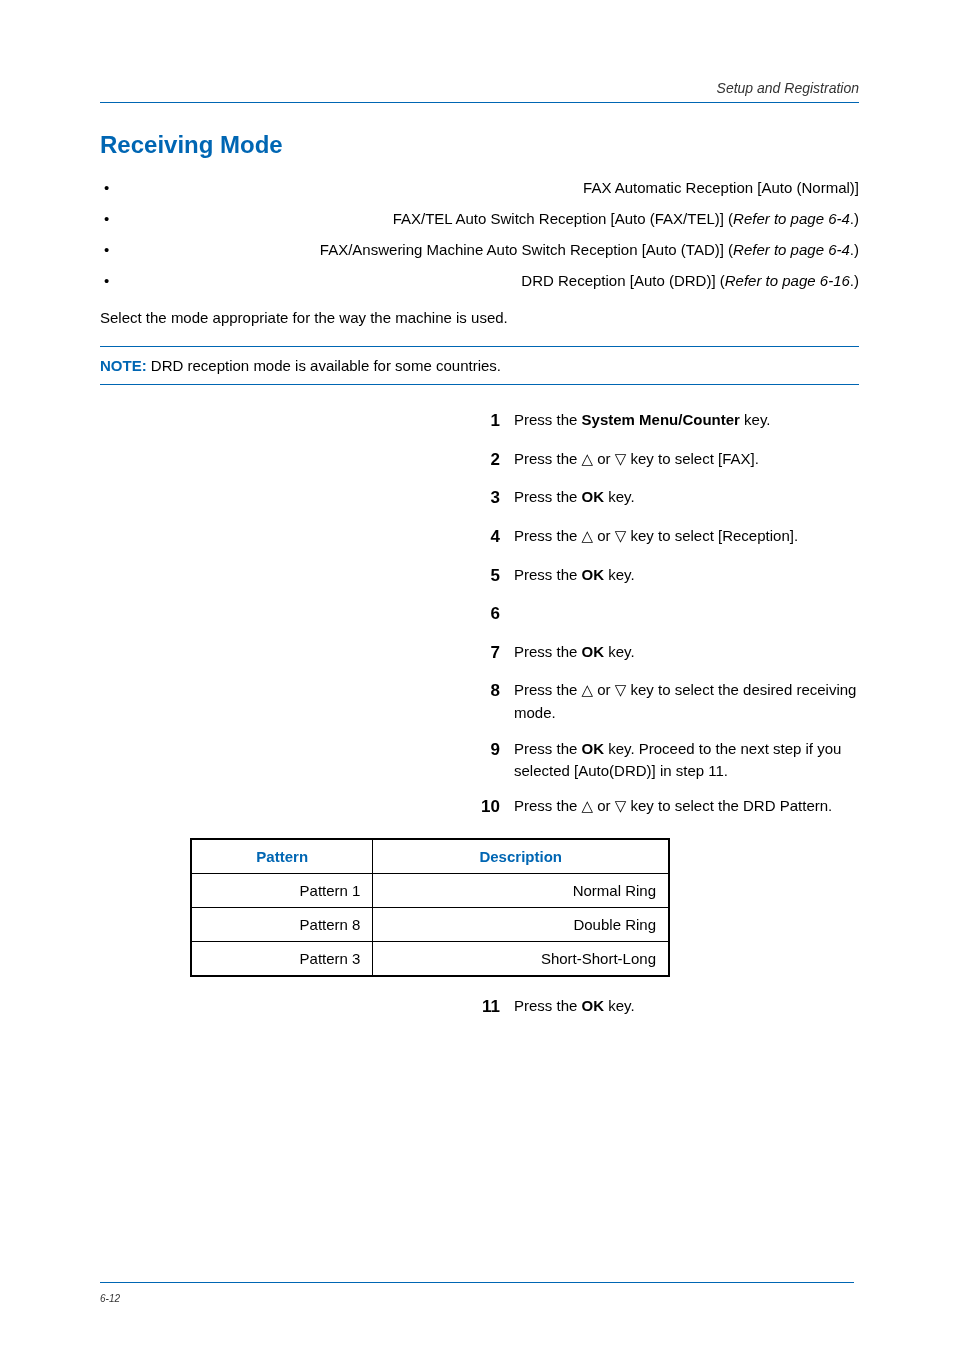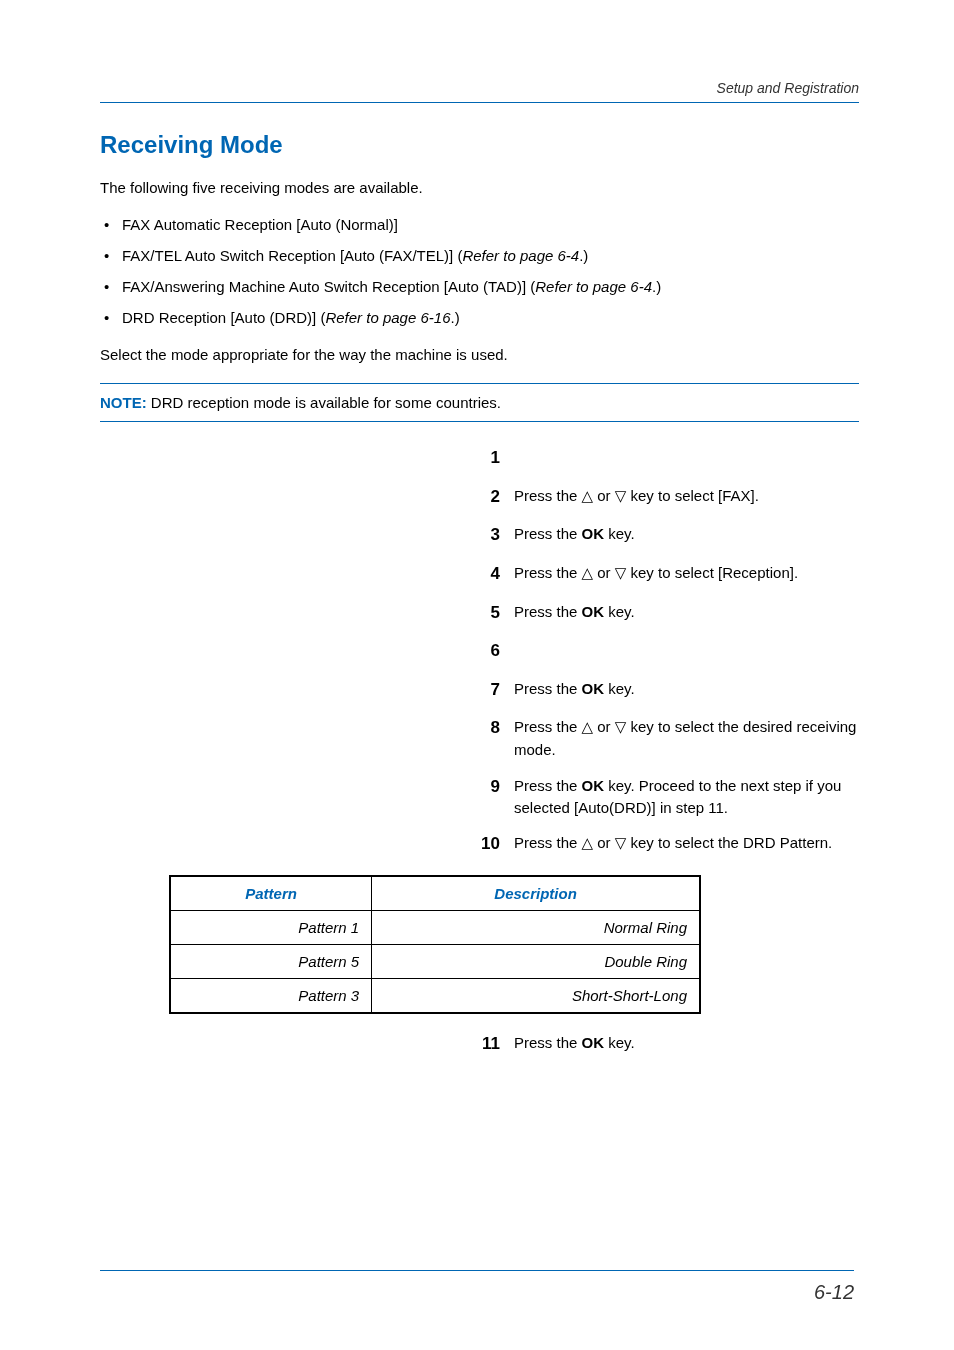--- a/index.html
+++ b/index.html
@@ -30,20 +30,21 @@
     color: #0066b3;
     font-size: 24px;
     font-weight: bold;
     margin-bottom: 18px;
   }
   p.body { margin-bottom: 16px; line-height: 1.4; }
   ul.bullets {
     list-style: none;
     margin: 0 0 16px 0;
     padding: 0;
+    text-align: right;
   }
   ul.bullets li {
     position: relative;
     padding-left: 22px;
     margin-bottom: 10px;
     line-height: 1.4;
   }
   ul.bullets li::before {
     content: "•";
     position: absolute;
@@ -78,61 +79,59 @@
     font-size: 17px;
     padding-right: 14px;
   }
   .step .txt { flex: 1; }
   .bold { font-weight: bold; }
   .tri {
     font-family: "DejaVu Sans", Arial, sans-serif;
   }
   table.pattern-table {
     border-collapse: collapse;
-    width: 532px;
-    margin: 18px 0 18px 69px;
-    font-style: italic;
+    width: 480px;
+    margin: 18px 0 18px 90px;
   }
   table.pattern-table th, table.pattern-table td {
     border: 1px solid #000;
     padding: 8px 12px;
     font-size: 15px;
     text-align: right;
   }
   table.pattern-table th {
     color: #0066b3;
     font-weight: bold;
     text-align: center;
     background: #fff;
   }
   table.pattern-table { border: 2px solid #000; }
   .footer {
     position: absolute;
     bottom: 46px;
     left: 100px;
     right: 100px;
     border-top: 1.5px solid #0066b3;
-    text-align: right;
+    text-align: left;
     padding-top: 10px;
     font-style: italic;
-    font-size: 20px;
+    font-size: 10px;
     color: #333;
   }
 </style>
 </head>
 <body>
 
 <div class="page">
 
   <div class="running-head">Setup and Registration</div>
   <hr class="top-rule">
 
   <h1 class="section-title">Receiving Mode</h1>
 
-  <p class="body">The following five receiving modes are available.</p>
 
   <ul class="bullets">
     <li>
       <span>FAX Automatic Reception [Auto (Normal)]</span>
     </li>
     <li>
       <span>FAX/TEL Auto Switch Reception [Auto (FAX/TEL)] (</span><span class="italic">Refer to page 6-4</span><span>.)</span>
     </li>
     <li>
       <span>FAX/Answering Machine Auto Switch Reception [Auto (TAD)] (</span><span class="italic">Refer to page 6-4</span><span>.)</span>
@@ -145,20 +144,23 @@
   <p class="body">Select the mode appropriate for the way the machine is used.</p>
 
   <div class="note-box">
     <span class="note-label">NOTE:</span><span> DRD reception mode is available for some countries.</span>
   </div>
 
   <div class="steps">
 
     <div class="step">
       <div class="num">1</div>
+      <div class="txt">
+        <span>Press the </span><span class="bold">System Menu/Counter</span><span> key.</span>
+      </div>
     </div>
 
     <div class="step">
       <div class="num">2</div>
       <div class="txt">
         <span>Press the </span><span class="tri">△</span><span> or </span><span class="tri">▽</span><span> key to select </span><span>[FAX].</span>
       </div>
     </div>
 
     <div class="step">
@@ -222,21 +224,21 @@
         <th>Pattern</th>
         <th>Description</th>
       </tr>
     </thead>
     <tbody>
       <tr>
         <td>Pattern 1</td>
         <td>Normal Ring</td>
       </tr>
       <tr>
-        <td>Pattern 5</td>
+        <td>Pattern 8</td>
         <td>Double Ring</td>
       </tr>
       <tr>
         <td>Pattern 3</td>
         <td>Short-Short-Long</td>
       </tr>
     </tbody>
   </table>
 
   <div class="steps">

